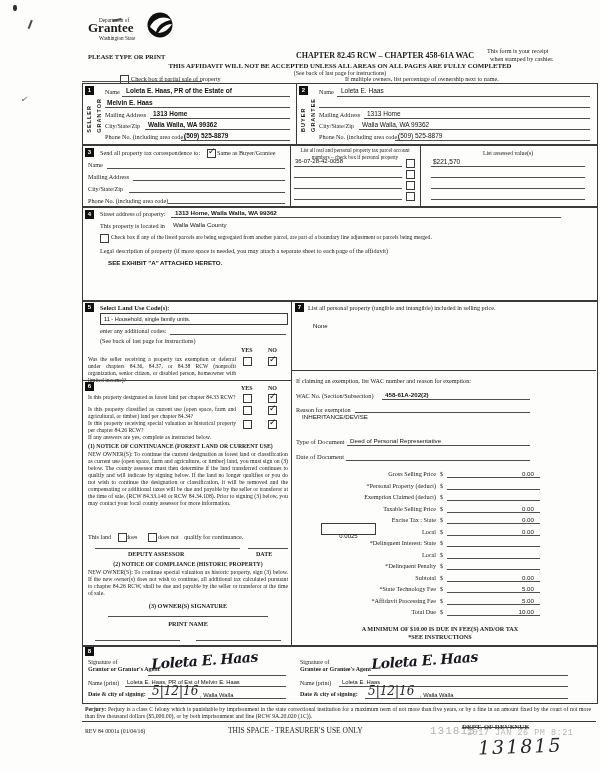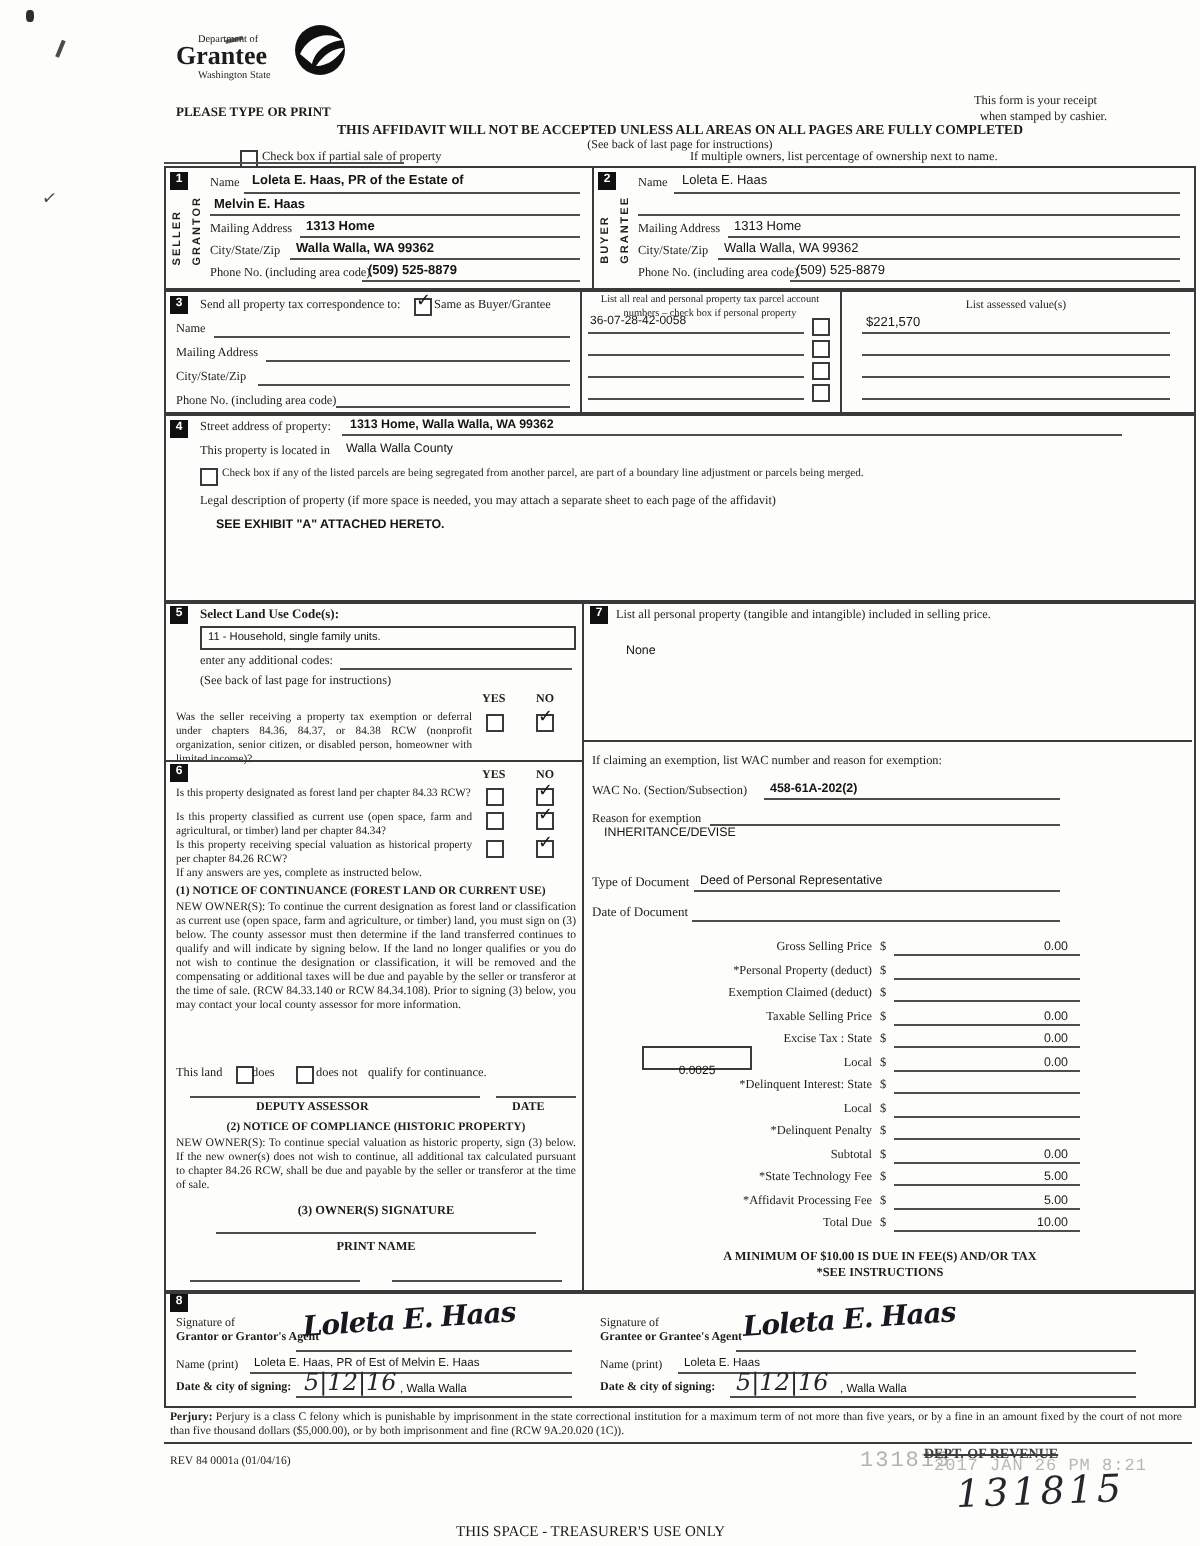--- a/index.html
+++ b/index.html
@@ -10,21 +10,21 @@
   .b{font-weight:bold;}
   .ctr{text-align:center;}
   .j{text-align:justify;}
   .s52{font-size:5.2px;line-height:1.25;}
   .s56{font-size:5.6px;line-height:1.25;}
   .s58{font-size:5.8px;line-height:1.22;}
   .s6{font-size:6px;line-height:1.25;}
   .s62{font-size:6.2px;line-height:1.25;}
   .s65{font-size:6.5px;line-height:1.25;}
   .s7{font-size:7px;line-height:1.25;}
-  .s75{font-size:7.5px;line-height:1.2;margin-top:35px;}
+  .s75{font-size:7.5px;line-height:1.2;}
   .box{border:1px solid #3a3a3a;}
   .ln{position:absolute;height:0;border-bottom:1px solid #4e4e4e;}
   .badge{position:absolute;width:9px;height:9px;background:#101010;color:#fff;
          font:bold 6px/9px "Liberation Sans",sans-serif;text-align:center;}
   .cb{position:absolute;width:7px;height:7px;border:1px solid #3a3a3a;background:#fff;}
   .cb .tick{position:absolute;left:0px;top:-3px;font:9px/1 "DejaVu Sans",sans-serif;color:#161616;}
   .vwrap{position:absolute;display:flex;gap:2px;}
   .vtxt{writing-mode:vertical-rl;transform:rotate(180deg);
         font:bold 5.5px/1.4 "Liberation Sans",sans-serif;letter-spacing:1px;color:#222;}
   .val{font-family:"Liberation Sans",sans-serif;color:#141414;}
@@ -48,20 +48,21 @@
 
   <span class="a s52" style="left:99px;top:17px;">Department of</span>
   <span class="a b" style="left:88px;top:21px;font-size:13px;line-height:1;">Grantee</span>
   <span class="a s52" style="left:99px;top:35px;">Washington State</span>
   <svg class="a" style="left:146px;top:11px;" width="28" height="28" viewBox="0 0 28 28">
     <circle cx="14" cy="14" r="12.5" fill="#101010"></circle>
     <path d="M4,16 C8,7 18,4 25,9 C19,10 12,13 10,21 Z" fill="#fdfdfb"></path>
     <path d="M12,22 C16,16 21,13 26,13 C23,18 18,22 12,22 Z" fill="#fdfdfb"></path>
   </svg>
 
+  <div class="a b ctr" style="left:190px;top:51px;width:390px;font-size:8px;">CHAPTER 82.45 RCW – CHAPTER 458-61A WAC</div>
   <span class="a s65 b" style="left:88px;top:53px;">PLEASE TYPE OR PRINT</span>
   <span class="a s62" style="left:487px;top:47px;">This form is your receipt</span>
   <span class="a s62" style="left:490px;top:55px;">when stamped by cashier.</span>
   <div class="a b ctr" style="left:85px;top:62px;width:510px;font-size:6.8px;">THIS AFFIDAVIT WILL NOT BE ACCEPTED UNLESS ALL AREAS ON ALL PAGES ARE FULLY COMPLETED</div>
   <div class="a ctr s6" style="left:85px;top:70px;width:510px;">(See back of last page for instructions)</div>
   <div class="cb" style="left:120px;top:75px;"></div>
   <span class="a s62" style="left:131px;top:75px;">Check box if partial sale of property</span>
   <span class="a s62" style="left:345px;top:75px;">If multiple owners, list percentage of ownership next to name.</span>
   <div class="ln" style="left:82px;top:81px;width:120px;"></div>
 

